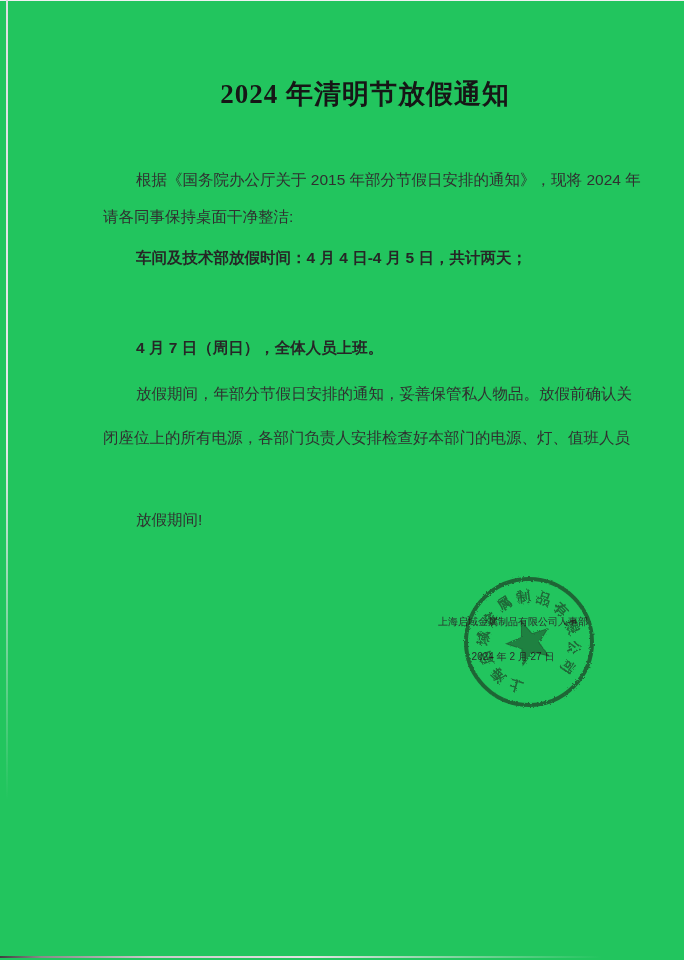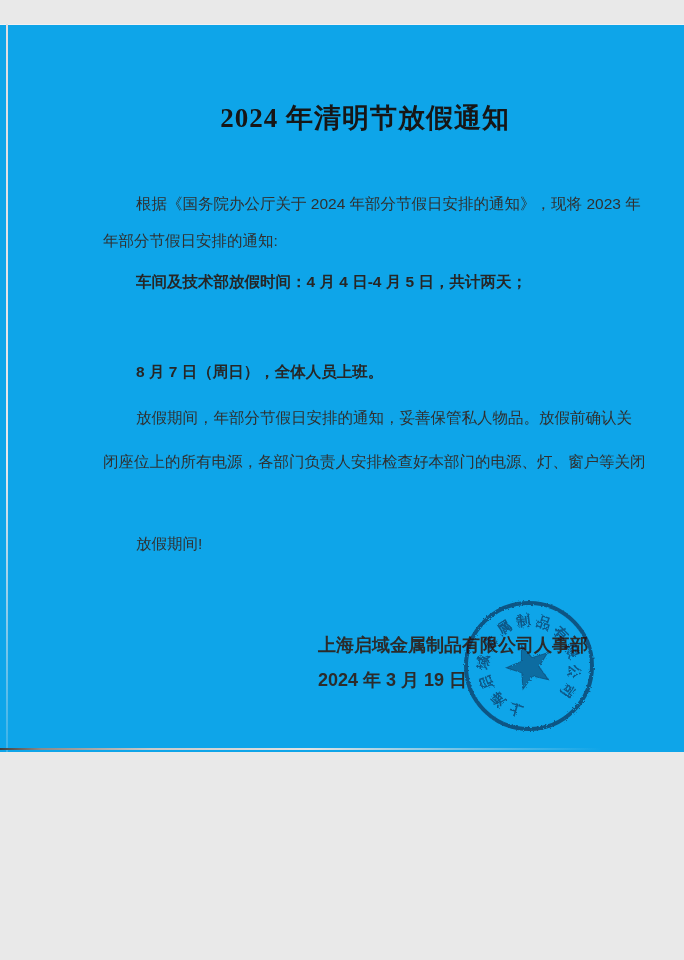--- a/index.html
+++ b/index.html
@@ -1,18 +1,18 @@
 <!DOCTYPE html>
 <html style="--seal-color: #d14b5e;"><head>
 <meta charset="utf-8">
 <style>
   html,body{margin:0;padding:0;}
   body{width:684px;height:960px;background:#e9e9e9;font-family:"Liberation Sans","DejaVu Sans",sans-serif;}
-  .page{position:relative;width:684px;height:728px;background:#0ea5e9;overflow:hidden;
-        color:#2e2e2e;margin-top:24px;-webkit-font-smoothing:antialiased;}
+  .page{position:relative;width:684px;height:960px;background:#22c55e;overflow:hidden;
+        color:#2e2e2e;-webkit-font-smoothing:antialiased;}
   
   .edge-left{position:absolute;left:6px;top:0;width:1.5px;height:800px;
     background:linear-gradient(to bottom,#dfdfe3 0%,#e8e8ec 55%,rgba(232,232,236,0) 100%);}
   .edge-bottom{position:absolute;left:0;bottom:2px;width:100%;height:2.5px;
     background:linear-gradient(to right,#3f3f3f 0%,#8a8a8a 6%,#c9c9c9 22%,#e3e3e3 45%,rgba(240,240,240,0) 88%);}
   .edge-top{position:absolute;left:0;top:0;width:100%;height:1px;background:#f1f1f3;}
 
   .title{position:absolute;top:76px;left:103px;width:500px;padding-left:12px;
     text-align:center;font-family:"Liberation Serif","DejaVu Serif",serif;
     font-size:27px;font-weight:bold;color:#161616;letter-spacing:1px;white-space:nowrap;}
@@ -21,61 +21,61 @@
   .block{position:absolute;left:103px;width:512px;font-size:15.5px;color:#303030;}
   .intro{top:162px;line-height:36.5px;}
   .indent{text-indent:33px;}
   .bold-line{font-weight:bold;line-height:22px;color:#262626;}
   .b1{top:247px;}
   .b2{top:293px;}
   .b3{top:337px;}
   .notes{top:372px;line-height:43.5px;}
   .closing{top:509px;line-height:22px;}
 
-  .signature{position:absolute;top:604px;right:96px;text-align:left;
-    font-size:18px;line-height:35px;color:#2b2b2b;white-space:nowrap;font-weight:bold;}
+  .signature{position:absolute;top:604px;right:96px;text-align:center;
+    font-size:10px;line-height:35px;color:#2b2b2b;white-space:nowrap;}
 
   .seal{position:absolute;left:461px;top:574px;width:136px;height:136px;
     mix-blend-mode:multiply;opacity:0.88;}
   .seal svg{display:block;}
 </style>
 </head>
 <body>
 
 <div class="page">
   <div class="edge-top"></div>
   <div class="edge-left"></div>
   <div class="edge-bottom"></div>
 
   <div class="title">2024 年清明节放假通知</div>
 
   <div class="block intro">
-    <div class="line indent">根据《国务院办公厅关于 2024 年部分节假日安排的通知》，现将 2023 年</div>
-    <div class="line">年部分节假日安排的通知:</div>
+    <div class="line indent">根据《国务院办公厅关于 2015 年部分节假日安排的通知》，现将 2024 年</div>
+    <div class="line">请各同事保持桌面干净整洁:</div>
   </div>
 
   <div class="block bold-line b1 indent">
     <span class="line">车间及技术部放假时间：4 月 4 日-4 月 5 日，共计两天；</span>
   </div>
   <div class="block bold-line b3 indent">
-    <span class="line">8 月 7 日（周日），全体人员上班。</span>
+    <span class="line">4 月 7 日（周日），全体人员上班。</span>
   </div>
 
   <div class="block notes">
     <div class="line indent">放假期间，年部分节假日安排的通知，妥善保管私人物品。放假前确认关</div>
-    <div class="line">闭座位上的所有电源，各部门负责人安排检查好本部门的电源、灯、窗户等关闭</div>
+    <div class="line">闭座位上的所有电源，各部门负责人安排检查好本部门的电源、灯、值班人员</div>
   </div>
 
   <div class="block closing indent">
     <span class="line">放假期间!</span>
   </div>
 
   <div class="signature">
     <div class="line">上海启域金属制品有限公司人事部</div>
-    <div class="line">2024 年 3 月 19 日</div>
+    <div class="line">2024 年 2 月 27 日</div>
   </div>
 
   <div class="seal">
     <svg width="136" height="136" viewBox="0 0 136 136">
       <defs>
         <filter id="stampTexture" x="-10%" y="-10%" width="120%" height="120%">
           <feTurbulence type="fractalNoise" baseFrequency="0.55" numOctaves="2" seed="7" result="noise"></feTurbulence>
           <feDisplacementMap in="SourceGraphic" in2="noise" scale="3"></feDisplacementMap>
         </filter>
       </defs>

